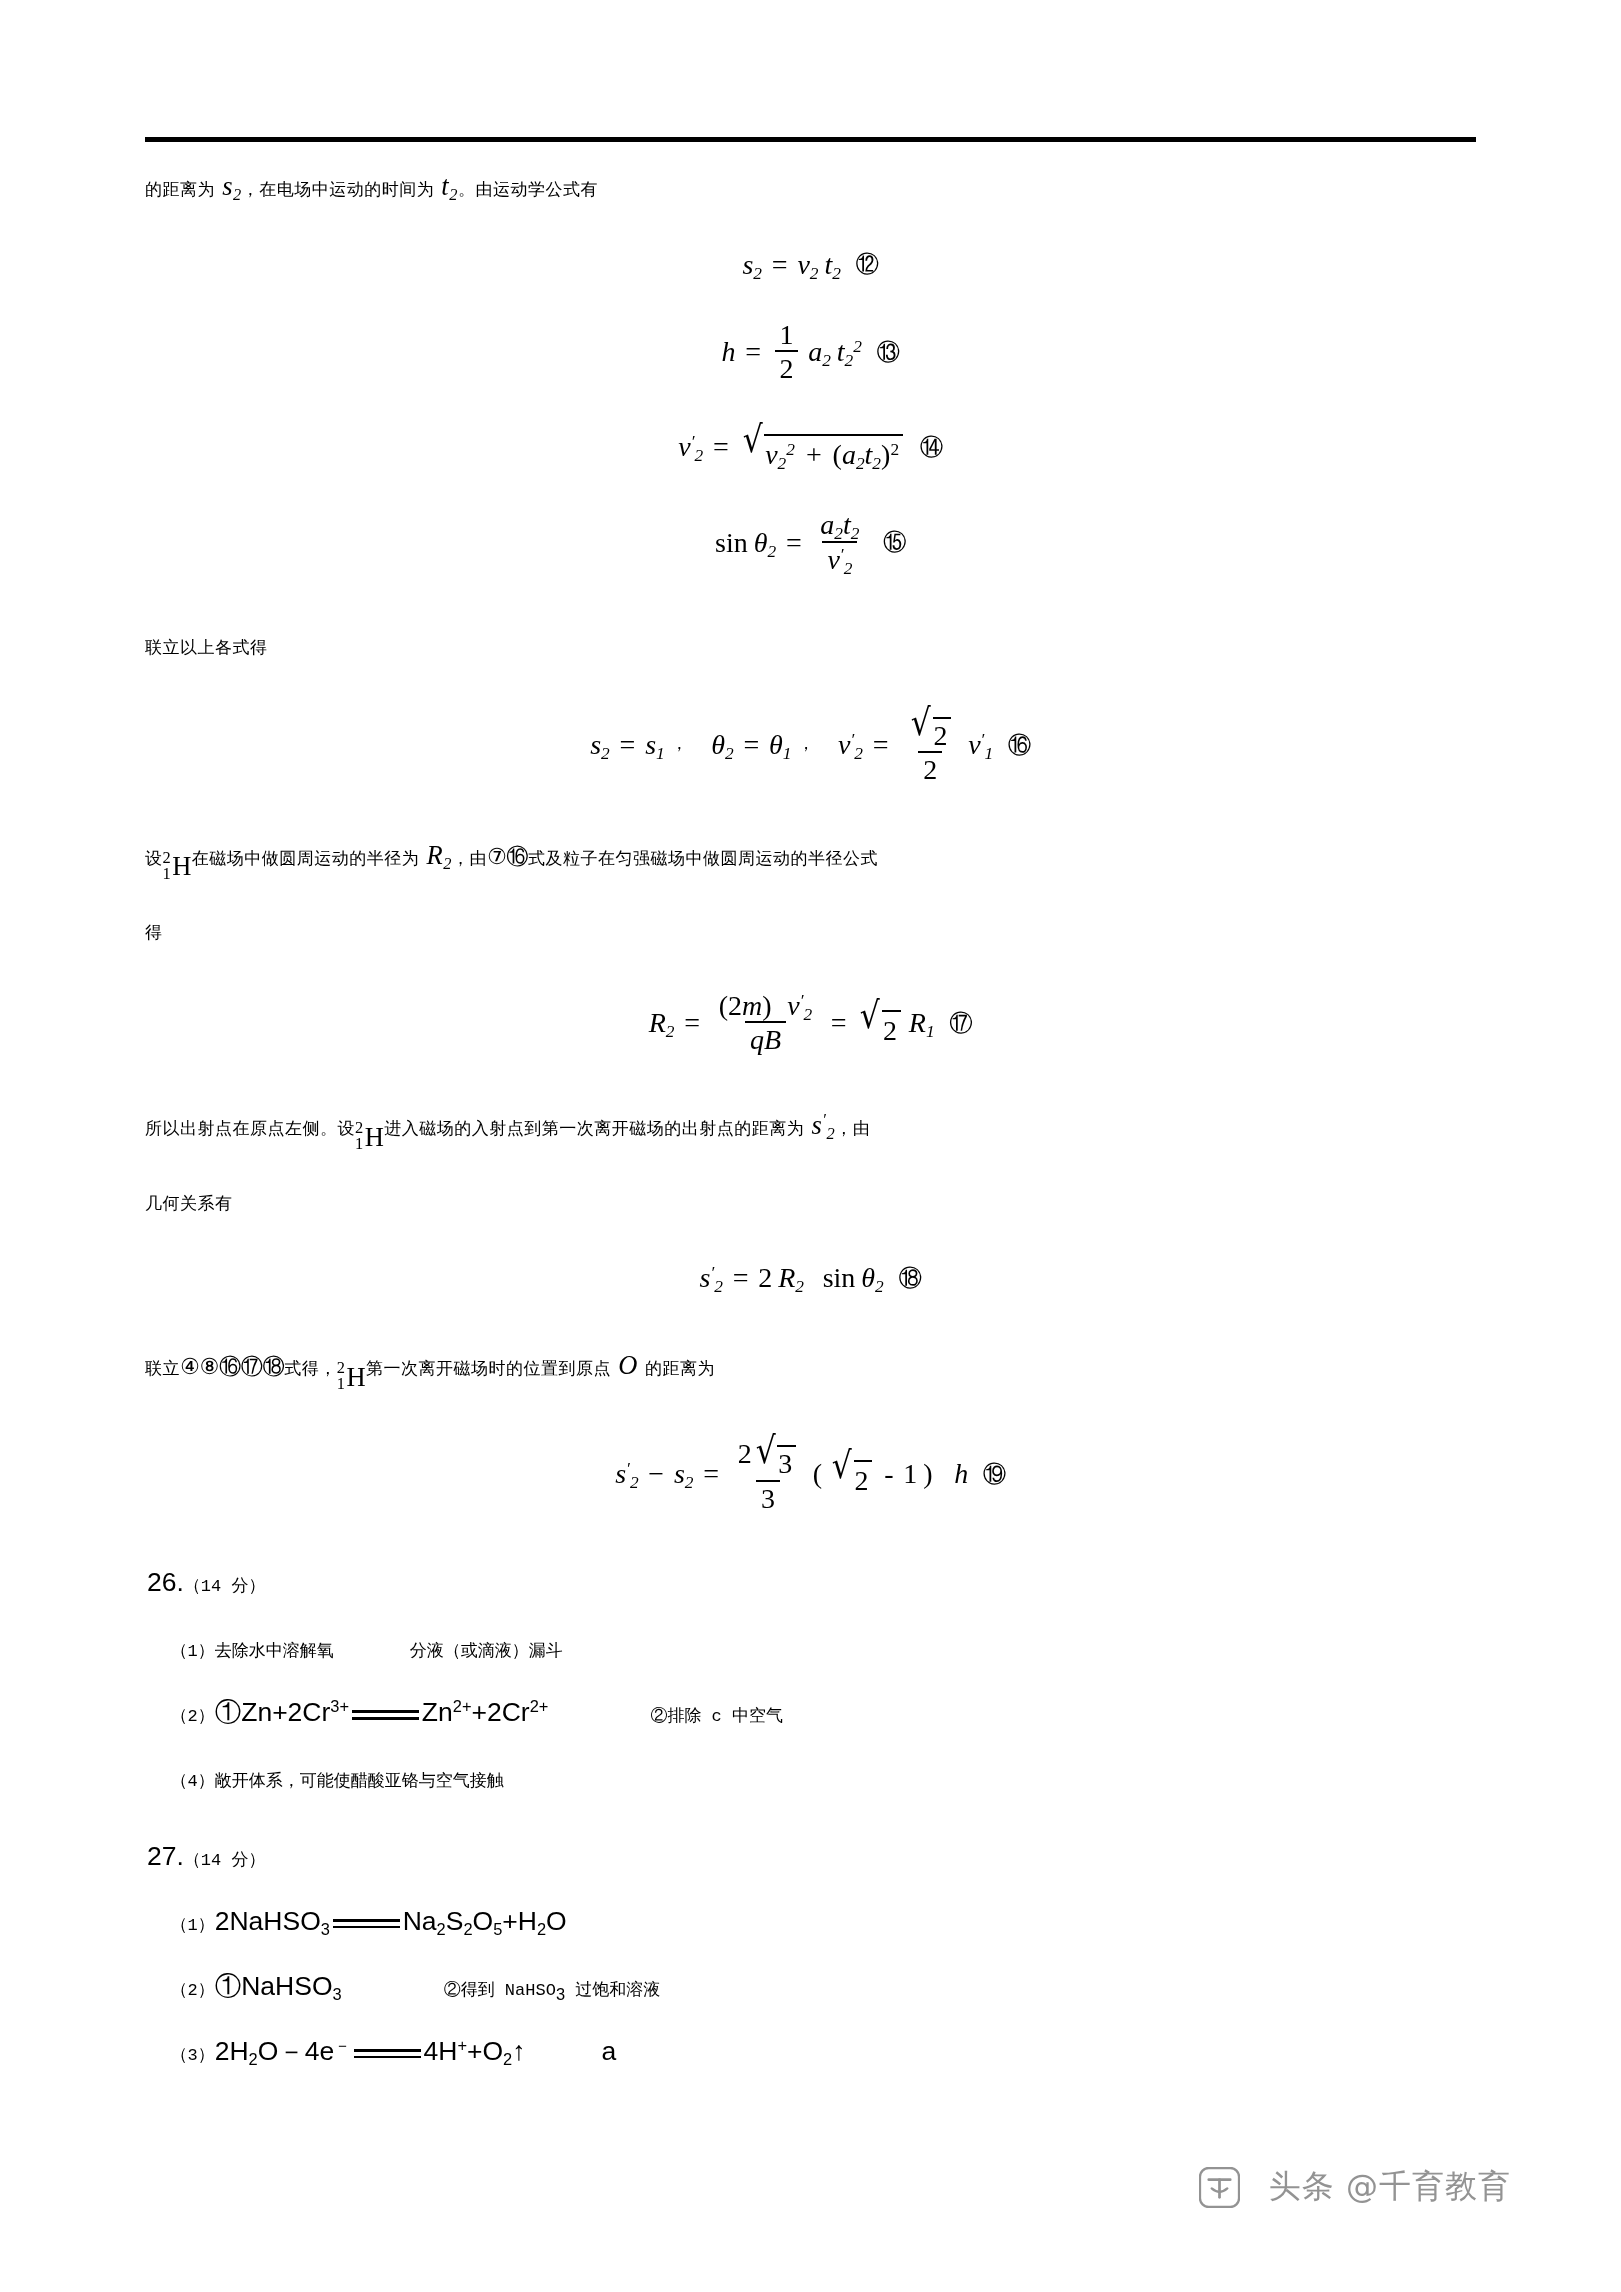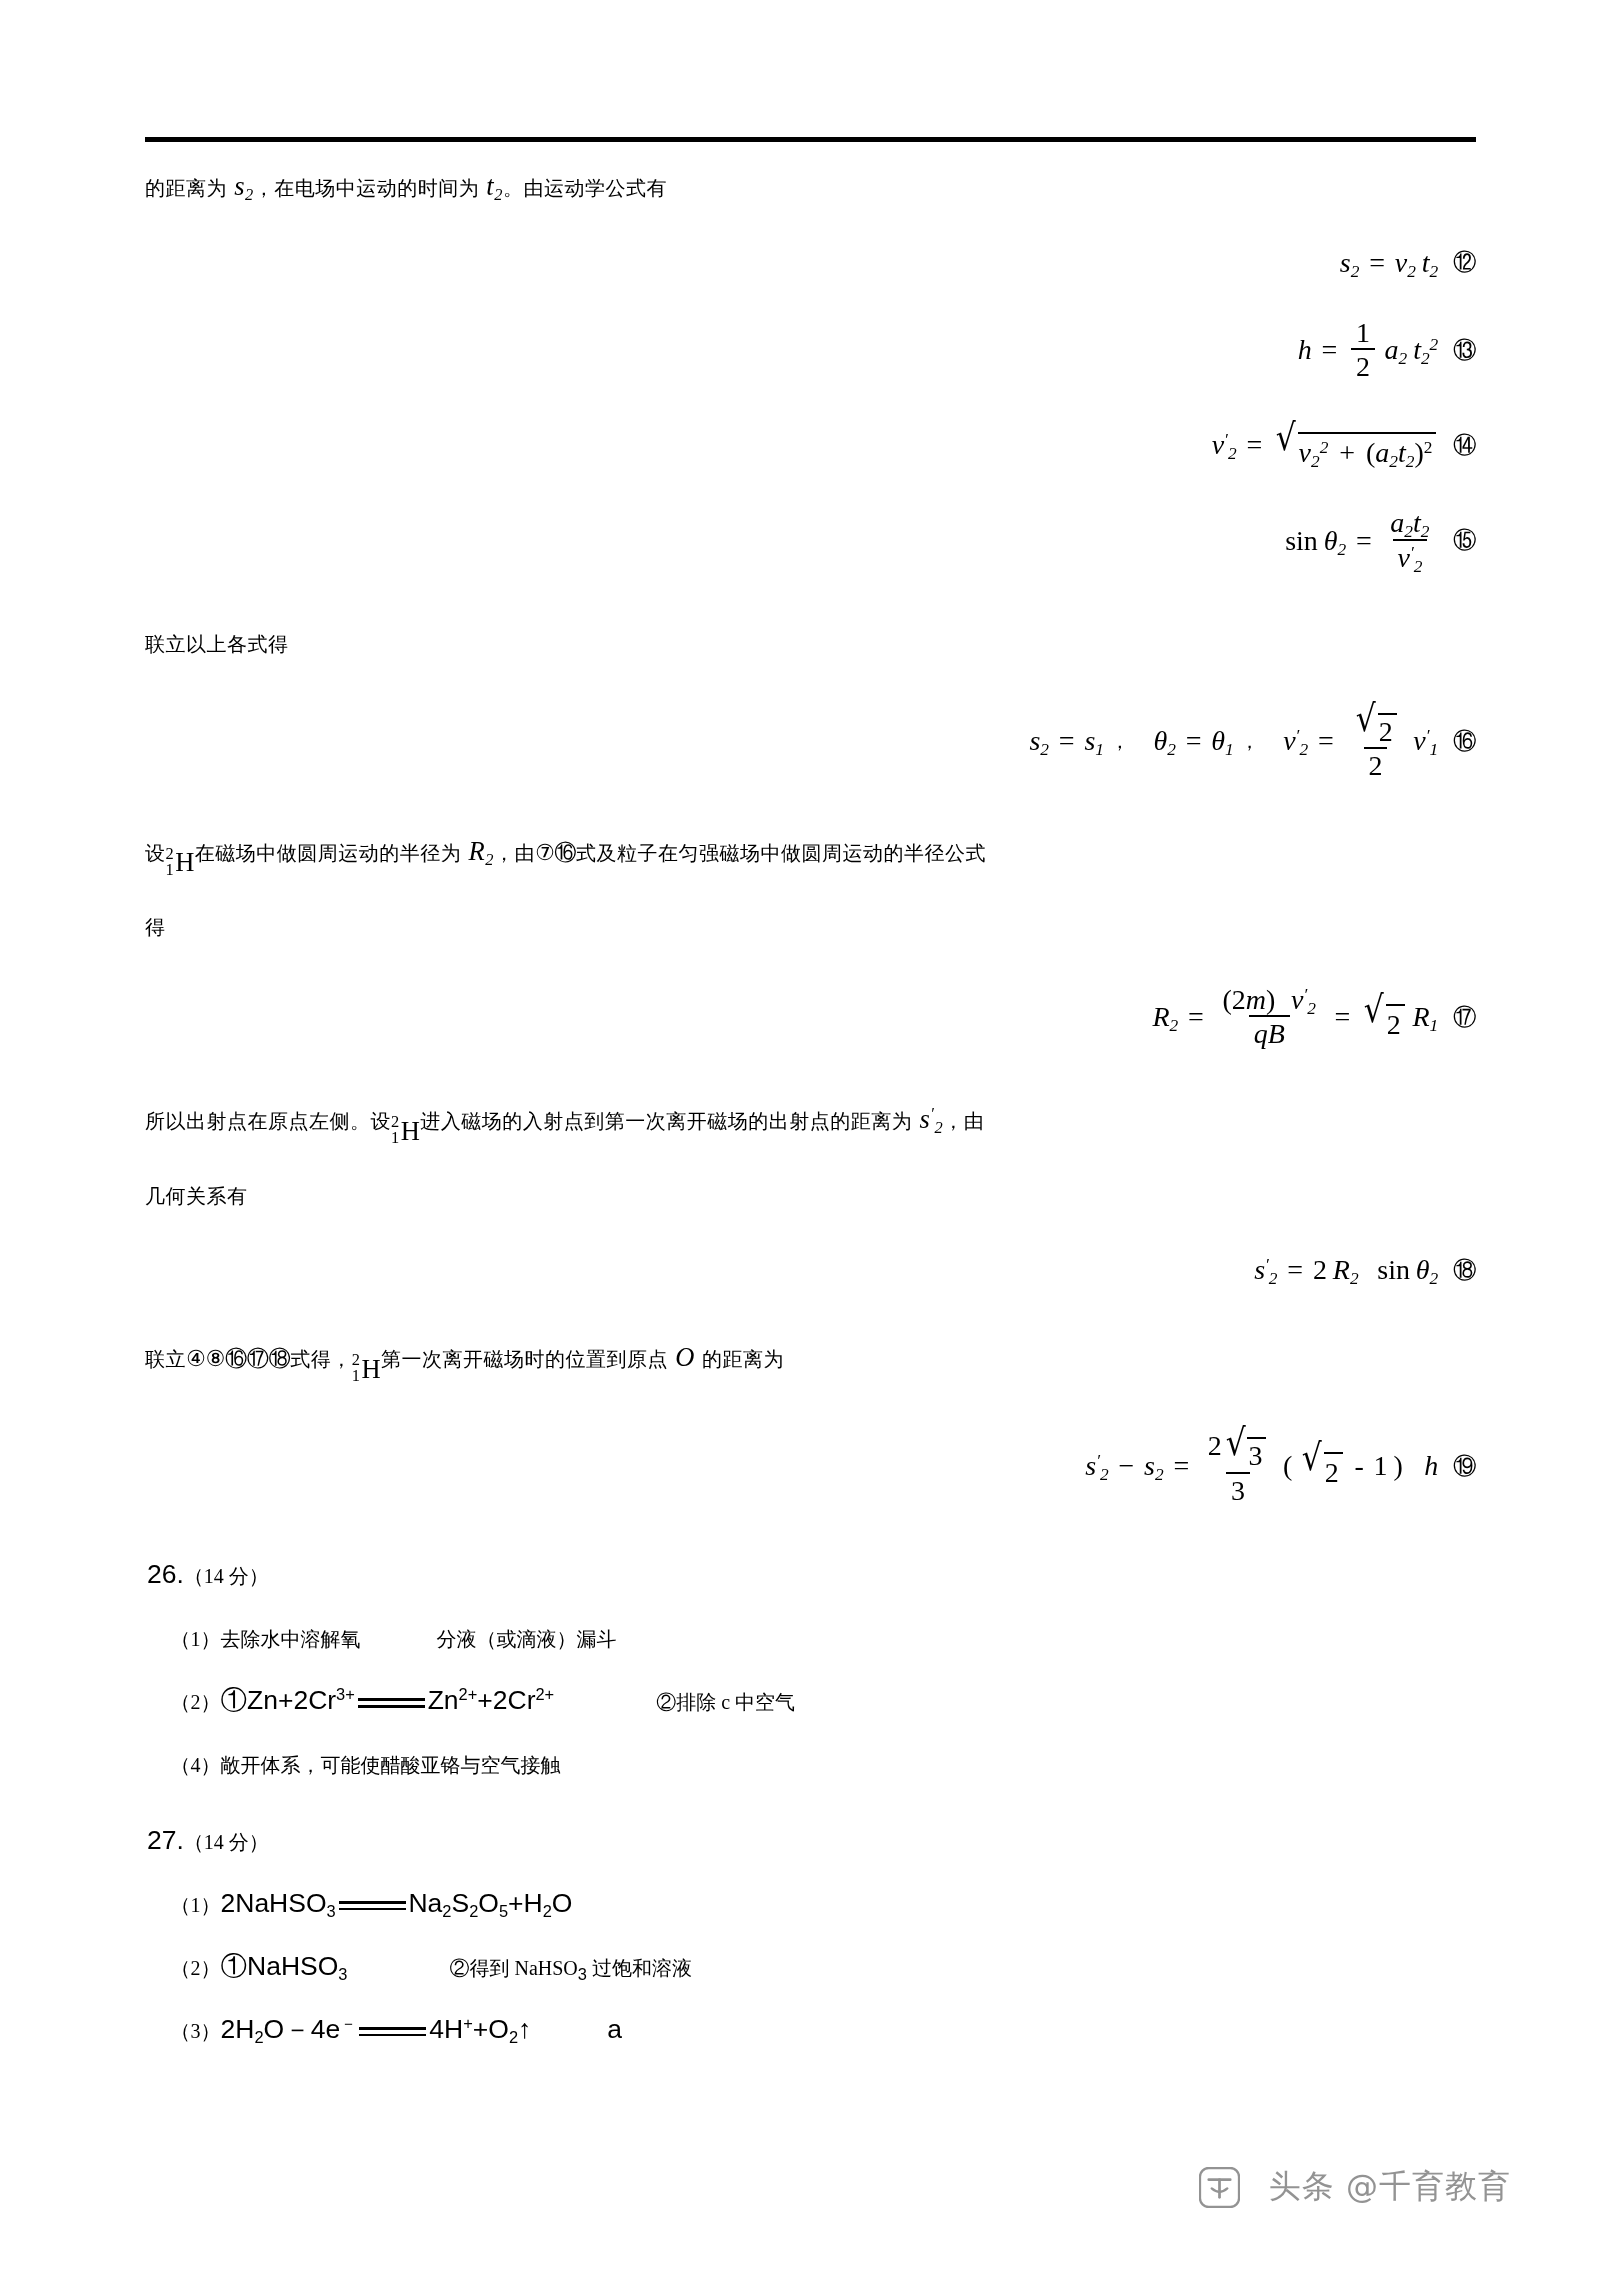--- a/index.html
+++ b/index.html
@@ -47,27 +47,27 @@
   .para {
     font-size: 26.5px;
     line-height: 63px;
     letter-spacing: 0.5px;
     margin: 0 0 0 0;
     white-space: normal;
     font-family: "Liberation Serif", "DejaVu Serif", serif;
   }
 
   .cn {
-    font-family: Liberation Serif, serif;
-    font-size: 20px;
+    font-family: Liberation Mono, monospace;
+    font-size: 17px;
   }
 
   
   .eq-line {
-    text-align: right;
+    text-align: center;
     font-size: 28px;
     line-height: 1.2;
     position: relative;
   }
   .eq-row {
     display: inline-flex;
     align-items: center;
     justify-content: center;
     gap: 5.9px;
     white-space: nowrap;

